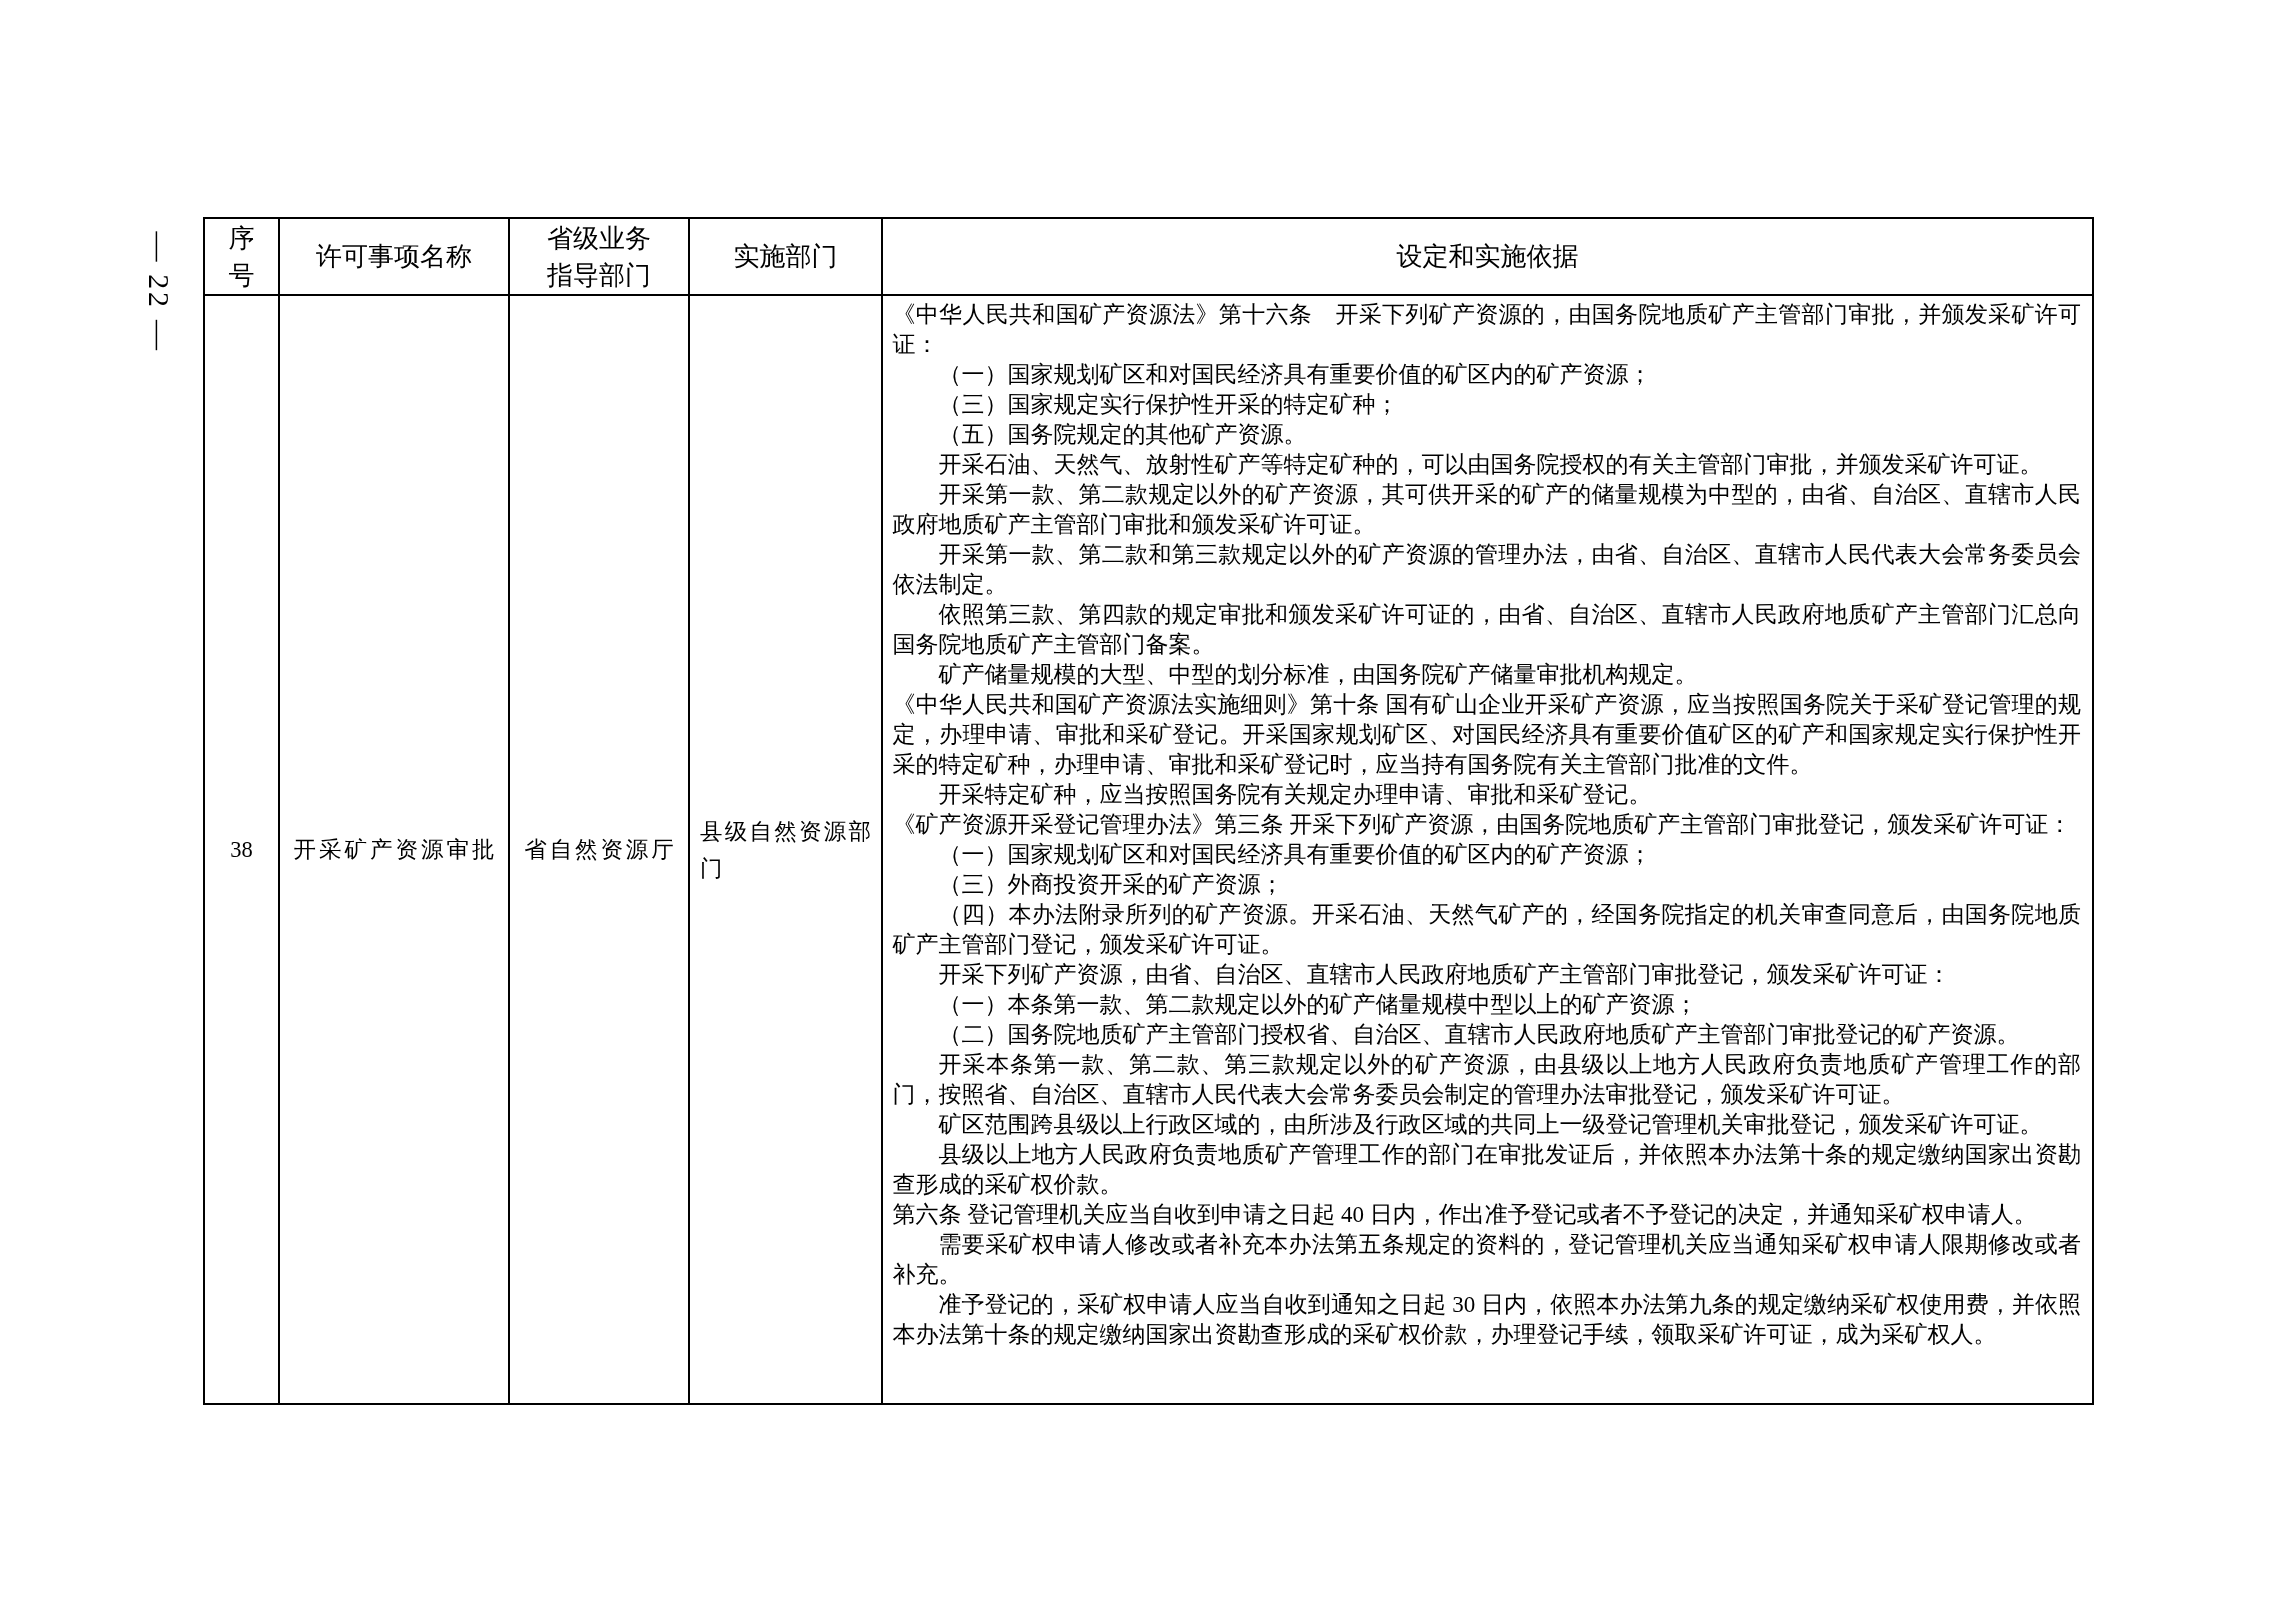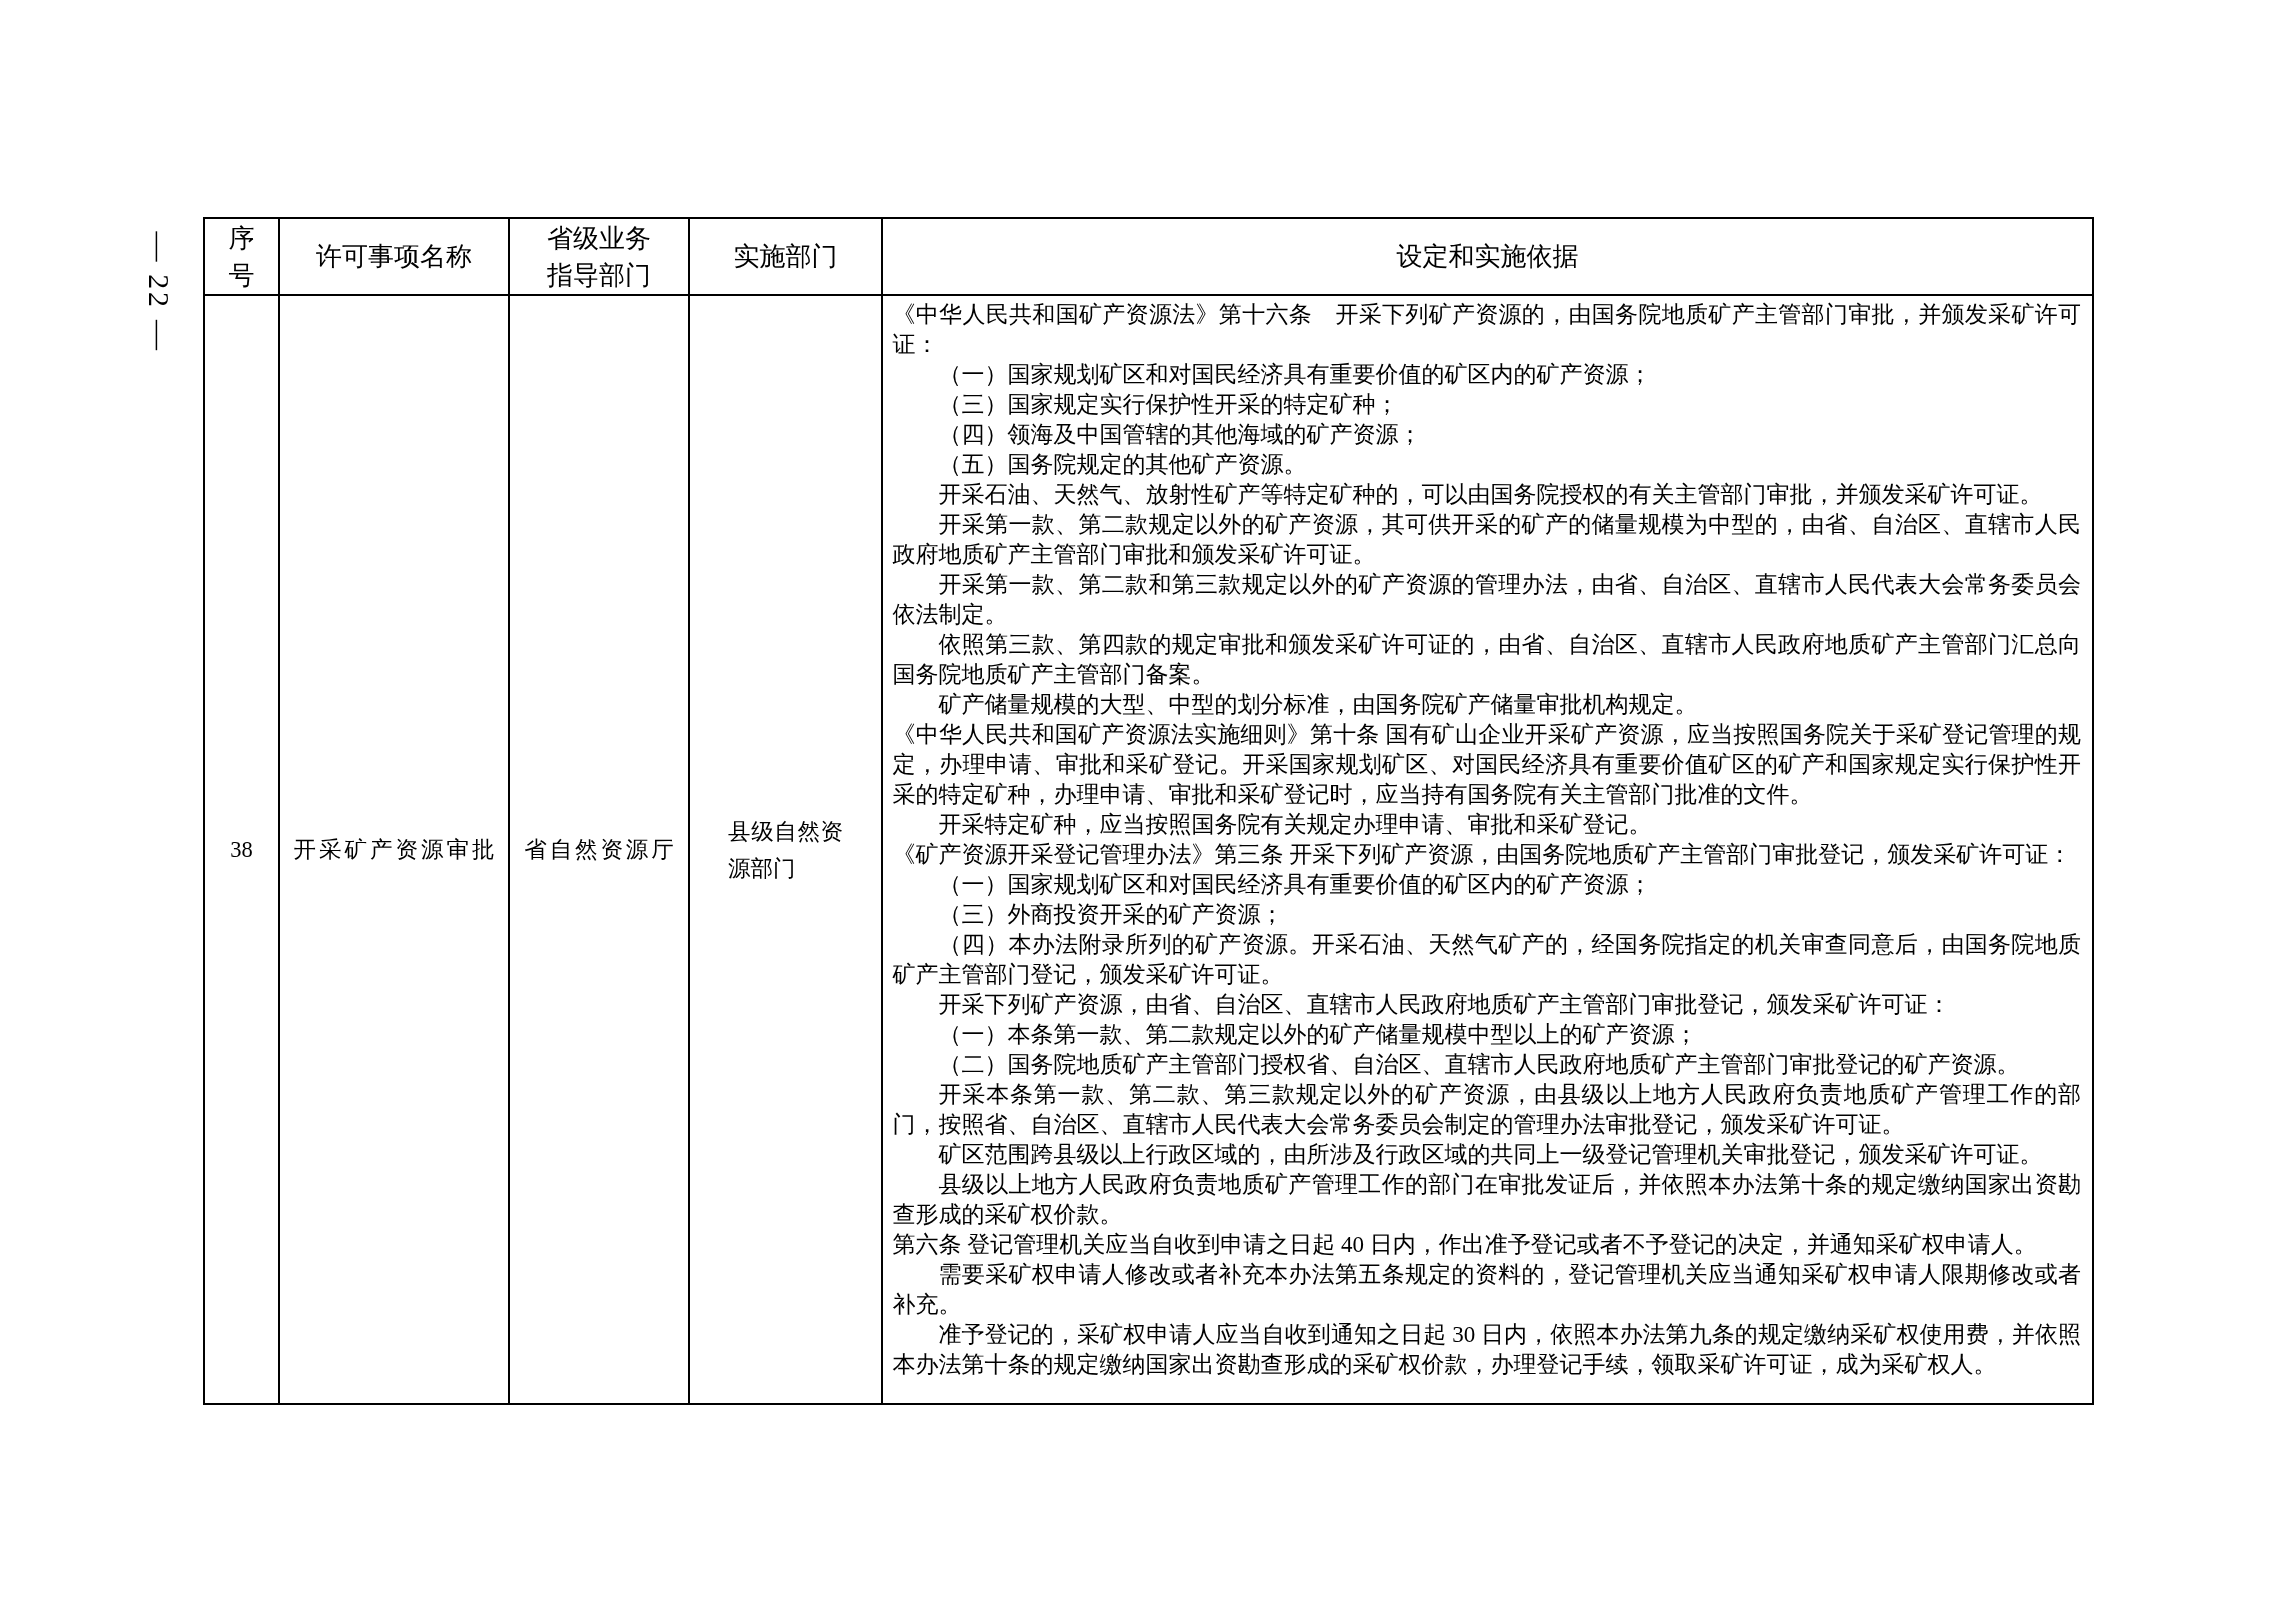--- a/index.html
+++ b/index.html
@@ -63,21 +63,21 @@
   .th { width: 100%; text-align: center; white-space: pre-line; }
 
   .body-cell-text {
     width: 100%; box-sizing: border-box;
     font-size: 22.5px;
     line-height: 37px;
   }
   .serial-text { text-align: center; }
   .item-text     { padding: 0 13.6px; text-align: justify; text-align-last: justify; }
   .guidance-text { padding: 0 14.3px; text-align: justify; text-align-last: justify; }
-  .impl-text     { padding: 0 38px; text-align: justify; text-align-last: left; }
+  .impl-text     { padding: 0 10px; text-align: justify; text-align-last: left; }
 
   .deps {
     padding: 4.1px 11px 0 9.5px;
     font-size: 23px;
     line-height: 30px;
     text-align: justify;
   }
   .para { margin: 0; }
   .para.indent { text-indent: 2em; }
 </style>
@@ -118,21 +118,20 @@
       <div class="body-cell-text guidance-text">省自然资源厅</div>
     </div>
     <div class="c c4">
       <div class="body-cell-text impl-text">县级自然资源部门</div>
     </div>
     <div class="c c5">
       <div class="deps">
           <div class="para">《中华人民共和国矿产资源法》第十六条　开采下列矿产资源的，由国务院地质矿产主管部门审批，并颁发采矿许可证：</div>
           <div class="para indent">（一）国家规划矿区和对国民经济具有重要价值的矿区内的矿产资源；</div>
           <div class="para indent">（三）国家规定实行保护性开采的特定矿种；</div>
-          <div class="para indent">（四）领海及中国管辖的其他海域的矿产资源；</div>
           <div class="para indent">（五）国务院规定的其他矿产资源。</div>
           <div class="para indent">开采石油、天然气、放射性矿产等特定矿种的，可以由国务院授权的有关主管部门审批，并颁发采矿许可证。</div>
           <div class="para indent">开采第一款、第二款规定以外的矿产资源，其可供开采的矿产的储量规模为中型的，由省、自治区、直辖市人民政府地质矿产主管部门审批和颁发采矿许可证。</div>
           <div class="para indent">开采第一款、第二款和第三款规定以外的矿产资源的管理办法，由省、自治区、直辖市人民代表大会常务委员会依法制定。</div>
           <div class="para indent">依照第三款、第四款的规定审批和颁发采矿许可证的，由省、自治区、直辖市人民政府地质矿产主管部门汇总向国务院地质矿产主管部门备案。</div>
           <div class="para indent">矿产储量规模的大型、中型的划分标准，由国务院矿产储量审批机构规定。</div>
           <div class="para">《中华人民共和国矿产资源法实施细则》第十条 国有矿山企业开采矿产资源，应当按照国务院关于采矿登记管理的规定，办理申请、审批和采矿登记。开采国家规划矿区、对国民经济具有重要价值矿区的矿产和国家规定实行保护性开采的特定矿种，办理申请、审批和采矿登记时，应当持有国务院有关主管部门批准的文件。</div>
           <div class="para indent">开采特定矿种，应当按照国务院有关规定办理申请、审批和采矿登记。</div>
           <div class="para">《矿产资源开采登记管理办法》第三条 开采下列矿产资源，由国务院地质矿产主管部门审批登记，颁发采矿许可证：</div>
           <div class="para indent">（一）国家规划矿区和对国民经济具有重要价值的矿区内的矿产资源；</div>

